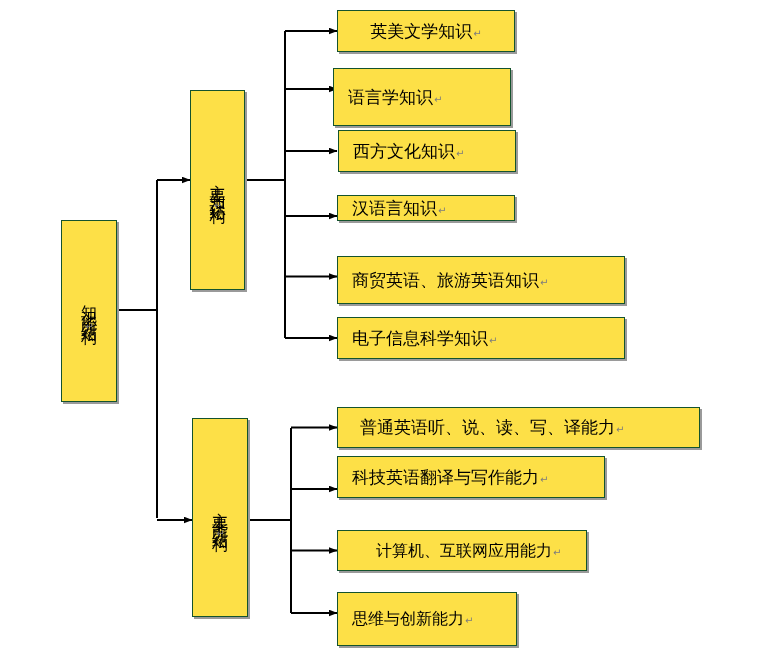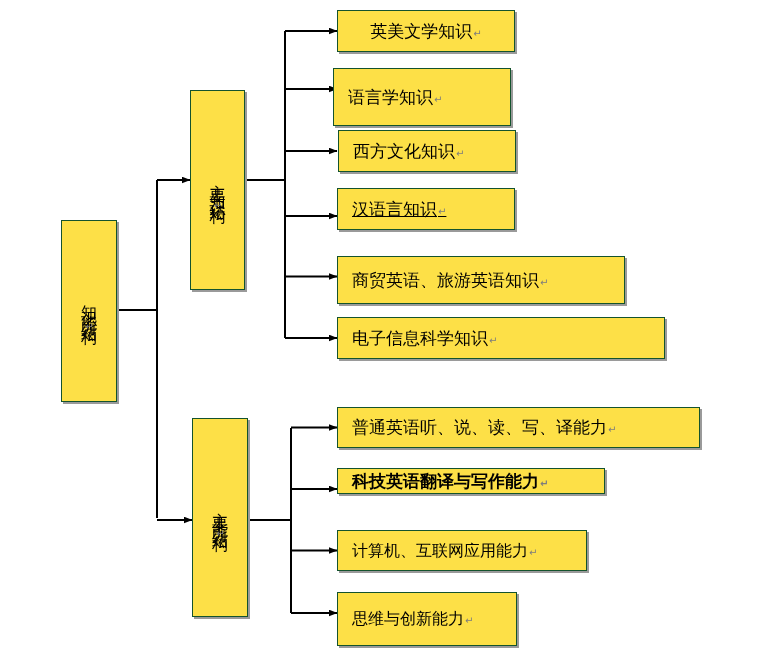--- a/index.html
+++ b/index.html
@@ -133,39 +133,39 @@
       </div>
       <div class="node leaf centered" style="left: 337px; top: 10px; width: 178px; height: 42px;">
         <span class="node-label">英美文学知识<span class="pilcrow">↵</span></span>
       </div>
       <div class="node leaf" style="left: 321px; top: 68px; width: 178px; height: 58px; margin-left: 12px;">
         <span class="node-label">语言学知识<span class="pilcrow">↵</span></span>
       </div>
       <div class="node leaf" style="left: 338px; top: 130px; width: 178px; height: 42px;">
         <span class="node-label">西方文化知识<span class="pilcrow">↵</span></span>
       </div>
-      <div class="node leaf" style="left: 337px; top: 188px; width: 178px; height: 42px; text-decoration: underline;">
+      <div class="node leaf" style="left: 337px; top: 195px; width: 178px; height: 26px;">
         <span class="node-label">汉语言知识<span class="pilcrow">↵</span></span>
       </div>
       <div class="node leaf" style="left: 337px; top: 256px; width: 288px; height: 48px;">
         <span class="node-label">商贸英语、旅游英语知识<span class="pilcrow">↵</span></span>
       </div>
-      <div class="node leaf" style="left: 337px; top: 317px; width: 328px; height: 42px;">
+      <div class="node leaf" style="left: 337px; top: 317px; width: 288px; height: 42px;">
         <span class="node-label">电子信息科学知识<span class="pilcrow">↵</span></span>
       </div>
       <div class="node vertical" style="left: 192px; top: 418px; width: 56px; height: 199px;">
         <span class="node-label">主要能力结构<span class="pilcrow">↵</span></span>
       </div>
-      <div class="node leaf" style="left: 337px; top: 407px; width: 363px; height: 41px;">
+      <div class="node leaf" style="left: 337px; top: 407px; width: 363px; height: 41px; padding-left: 8px;">
         <span class="node-label">普通英语听、说、读、写、译能力<span class="pilcrow">↵</span></span>
       </div>
-      <div class="node leaf" style="left: 337px; top: 468px; width: 268px; height: 26px; font-weight: bold;">
+      <div class="node leaf" style="left: 337px; top: 456px; width: 268px; height: 42px;">
         <span class="node-label">科技英语翻译与写作能力<span class="pilcrow">↵</span></span>
       </div>
-      <div class="node leaf sans" style="left: 337px; top: 530px; width: 250px; height: 41px;">
+      <div class="node leaf sans" style="left: 337px; top: 530px; width: 250px; height: 41px; padding-left: 24px;">
         <span class="node-label">计算机、互联网应用能力<span class="pilcrow">↵</span></span>
       </div>
       <div class="node leaf sans" style="left: 337px; top: 592px; width: 180px; height: 54px;">
         <span class="node-label">思维与创新能力<span class="pilcrow">↵</span></span>
       </div>
     </div>
 
 </div>
 
 </body></html>

